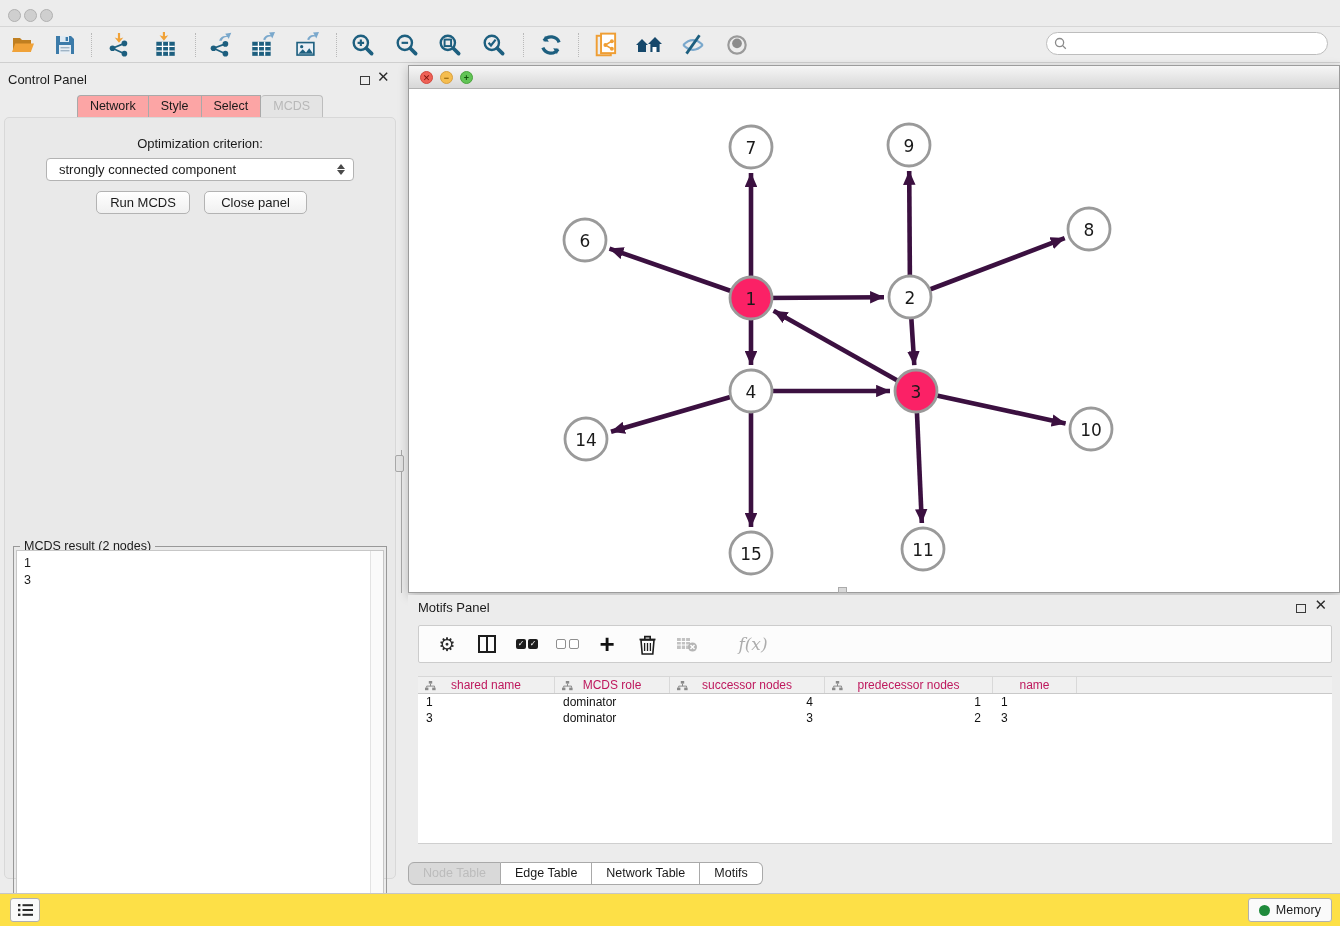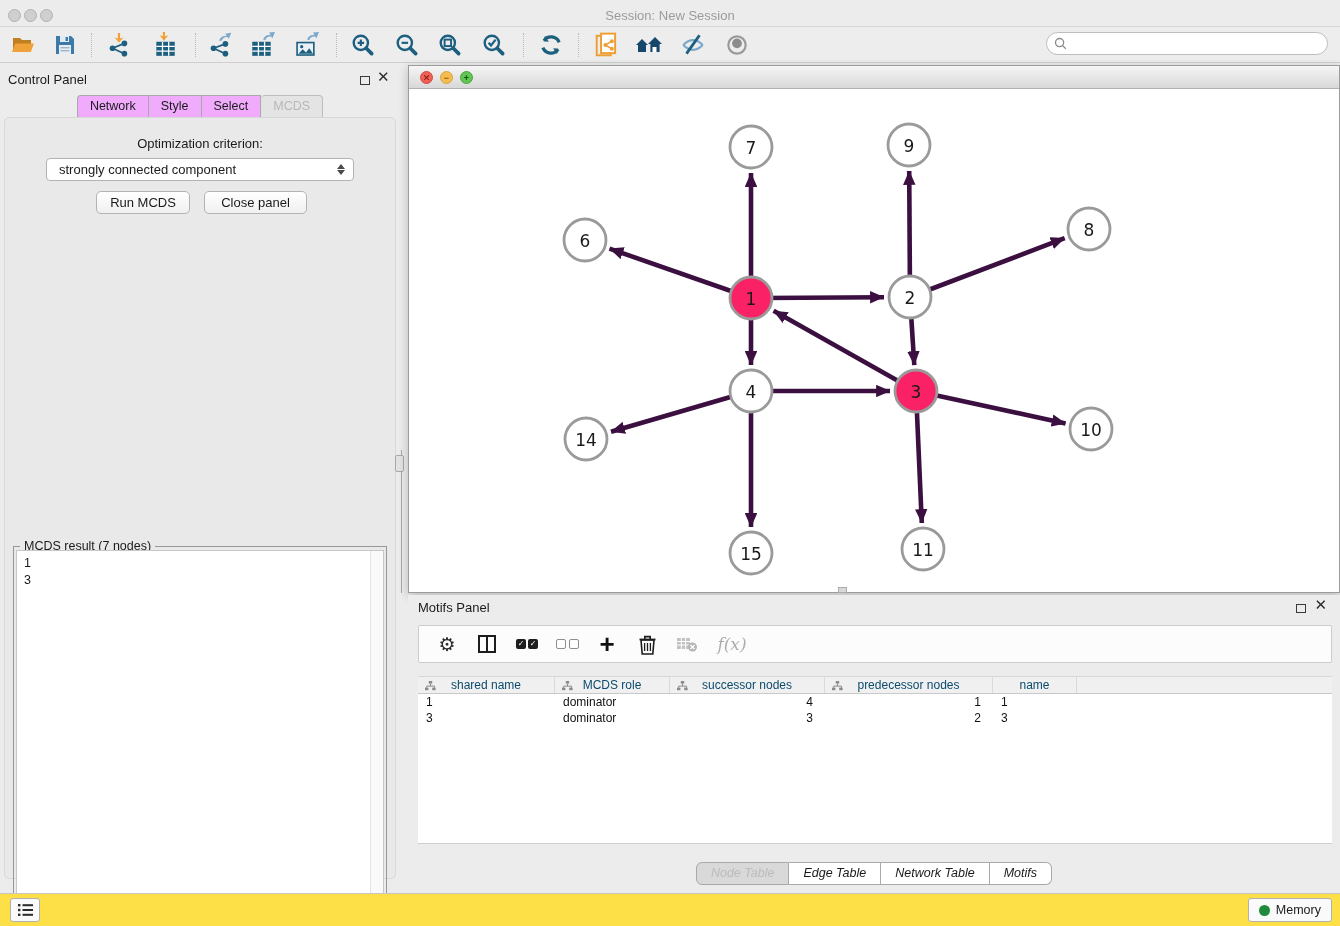--- a/index.html
+++ b/index.html
@@ -20,21 +20,21 @@
   .tb-sep { top:6px; width:0; height:24px; border-left:1px dotted #b9b9b9; }
   #search-box { left:1046px; top:5px; width:282px; height:23px; background:#fff; border:1px solid #bdbdbd; border-radius:12px; display:flex; align-items:center; padding-left:7px; }
   #search-box input { border:none; outline:none; flex:1; font-size:12px; background:transparent; margin-left:4px; font-family:inherit; }
 
   
   #control-panel { left:0; top:63px; width:400px; height:818px; }
   #cp-title { left:8px; top:9px; font-size:13px; color:#1a1a1a; }
   .panel-float { width:10px; height:9px; border:1.5px solid #3a3a3a; top:13px; }
   .panel-close { font-size:15px; font-weight:bold; color:#2b2b2b; top:6px; line-height:15px; }
   #cp-tabs { left:0; top:32px; width:400px; height:22px; display:flex; justify-content:center; }
-  .tab { border:1px solid #a9a9a9; border-bottom:none; background:#f0abfc; font-size:12.5px; padding:3px 12px 0; height:22px; text-align:center; color:#1a1a1a; }
+  .tab { border:1px solid #a9a9a9; border-bottom:none; background:#fca5a5; font-size:12.5px; padding:3px 12px 0; height:22px; text-align:center; color:#1a1a1a; }
   .tab + .tab { border-left:none; }
   .tab.first { border-radius:4px 0 0 0; }
   .tab.last { border-radius:0 4px 0 0; }
   .tab.active { background:#e4e4e4; color:#b8b8b8; border-color:#bdbdbd; border-radius:4px 4px 0 0; }
   #cp-body { left:4px; top:54px; width:392px; height:762px; background:#e9e9e9; border:1px solid #d8d8d8; border-radius:5px; }
   #opt-label { left:0; top:18px; width:100%; text-align:center; font-size:13px; }
   #opt-dropdown { left:41px; top:40px; width:308px; height:23px; background:#fff; border:1px solid #b3b3b3; border-radius:4px; display:flex; align-items:center; padding:0 8px 0 12px; font-size:13px; }
   #opt-dropdown .dd-value { flex:1; }
   .stepper { display:flex; flex-direction:column; gap:1px; align-items:center; }
   .stepper i { width:0; height:0; border-left:4px solid transparent; border-right:4px solid transparent; }
@@ -70,47 +70,46 @@
   #tp-title { left:10px; top:5px; font-size:13px; }
   #tp-toolbar { left:10px; top:30px; width:914px; height:38px; background:#fcfcfc; border:1px solid #cccccc; border-radius:2px; display:flex; align-items:center; gap:16px; padding-left:16px; }
   .tpt-btn { display:flex; align-items:center; justify-content:center; width:24px; height:24px; }
   .gear { font-size:19px; color:#2b2b2b; font-family:"DejaVu Sans",sans-serif; line-height:20px; }
   .plus-glyph { font-size:26px; font-weight:bold; color:#111; line-height:22px; }
   .fx { font-family:"DejaVu Serif","Liberation Serif",serif; font-style:italic; font-size:17px; color:#adadad; }
   .cbx { width:10px; height:10px; border-radius:2px; display:inline-block; }
   .cbx.on { background:#1d1d1d; color:#fff; font-size:8px; line-height:10px; text-align:center; }
   .cbx.off { background:#fff; border:1.4px solid #8f8f8f; }
   #tp-header { left:10px; top:81px; width:914px; height:18px; background:#f0f0f0; border-top:1px solid #d7d7d7; border-bottom:1px solid #c9c9c9; display:flex; }
-  .th-cell { position:relative; border-right:1px solid #d9d9d9; font-size:12px; color:#0c4a6e; display:flex; align-items:center; justify-content:center; }
+  .th-cell { position:relative; border-right:1px solid #d9d9d9; font-size:12px; color:#be185d; display:flex; align-items:center; justify-content:center; }
   .th-cell svg { position:absolute; left:7px; top:4px; }
   #tp-body { left:10px; top:99px; width:914px; height:150px; background:#fff; border-bottom:1px solid #cfcfcf; }
   .t-row { display:flex; height:16px; font-size:12px; color:#111; }
   .t-cell { padding-top:1px; }
-  #tp-tabs { left:0; top:267px; width:932px; height:23px; display:flex; justify-content:center;font-style:italic; }
+  #tp-tabs { left:0; top:267px; width:932px; height:23px; display:flex; justify-content:flex-start; }
   .btab { border:1px solid #a9a9a9; background:#fff; font-size:12.5px; padding:3px 14px 0; height:23px; color:#1a1a1a; }
   .btab + .btab { border-left:none; }
   .btab.first { border-radius:6px 0 0 6px; }
   .btab.last { border-radius:0 6px 6px 0; }
   .btab.active { background:#d9d9d9; color:#bcbcbc; }
 
   
   #status-bar { left:0; top:893px; width:1340px; height:33px; background:#fde047; border-top:1px solid #c6c6c6; }
   #list-btn { left:10px; top:4px; width:30px; height:24px; background:#fafafa; border:1px solid #b0b0b0; border-radius:3px; display:flex; align-items:center; justify-content:center; }
   #memory-btn { right:8px; top:4px; height:24px; background:#fafafa; border:1px solid #b0b0b0; border-radius:3px; display:flex; align-items:center; gap:6px; padding:0 10px; font-size:12.5px; }
   #memory-dot { width:11px; height:11px; border-radius:50%; background:#1f8a3b; }
 </style>
 </head>
 <body>
 
 <div id="purple-strip" class="abs"></div>
 <div id="mac-titlebar" class="abs">
   <div class="abs tl-dot tl-gray" style="left:8px;"></div>
   <div class="abs tl-dot tl-gray" style="left:24px;"></div>
   <div class="abs tl-dot tl-gray" style="left:40px;"></div>
-  <div id="mac-title" class="abs">Session: New Session</div>
 </div>
 
 <div id="toolbar" class="abs">
   <div class="abs tb-btn" style="left:8px;">
     <svg width="26" height="24" viewBox="0 0 24 24">
       <path d="M2 5h7l2 2h9v12H2z" fill="#c07f20"></path>
         <path d="M1 19l3.2-8.5H23L19.8 19z" fill="#f0a238"></path>
     </svg>
   </div>
   <div class="abs tb-btn" style="left:50px;">
@@ -268,21 +267,21 @@
       <span class="dd-value">strongly connected component</span>
       <span class="stepper">
           <i class="up"></i>
           <i class="dn"></i>
         </span>
     </div>
     <div class="abs cp-btn" id="run-btn">Run MCDS</div>
     <div class="abs cp-btn" id="closep-btn">Close panel</div>
 
     <div id="result-box" class="abs">
-      <div id="result-legend" class="abs">MCDS result (7 nodes)</div>
+      <div id="result-legend" class="abs">MCDS result (2 nodes)</div>
       <div id="result-area" class="abs">
         <div id="result-lines">
             <div>1</div>
             <div>3</div>
           </div>
         <div id="result-scroll"></div>
       </div>
     </div>
   </div>
 </div>
@@ -404,21 +403,21 @@
       </svg>
     </div>
     <div class="tpt-btn">
       <svg width="22" height="18" viewBox="0 0 22 18">
         <rect x="1" y="3" width="13" height="11" fill="#c2c2c2"></rect>
         <path d="M1 6.5h13M1 10h13M5.3 3v11M9.6 3v11" stroke="#fff" stroke-width="1"></path>
         <circle cx="16.5" cy="12" r="4.5" fill="#b5b5b5"></circle>
         <path d="M14.5 10l4 4M18.5 10l-4 4" stroke="#fff" stroke-width="1.4"></path>
       </svg>
     </div>
-    <div class="tpt-btn" style="width:34px;">
+    <div class="tpt-btn" style="width:34px;margin-left:21px;">
       <span class="fx">f(x)</span>
     </div>
   </div>
 
   <div id="tp-header" class="abs">
       <div class="th-cell" style="width: 137px;">
         <svg width="11" height="10" viewBox="0 0 11 10">
           <rect x="3.8" y="0" width="3.4" height="2.6" fill="#8a8a8a"></rect>
           <rect x="0" y="6.6" width="3.4" height="2.6" fill="#8a8a8a"></rect>
           <rect x="7.2" y="6.6" width="3.4" height="2.6" fill="#8a8a8a"></rect>

